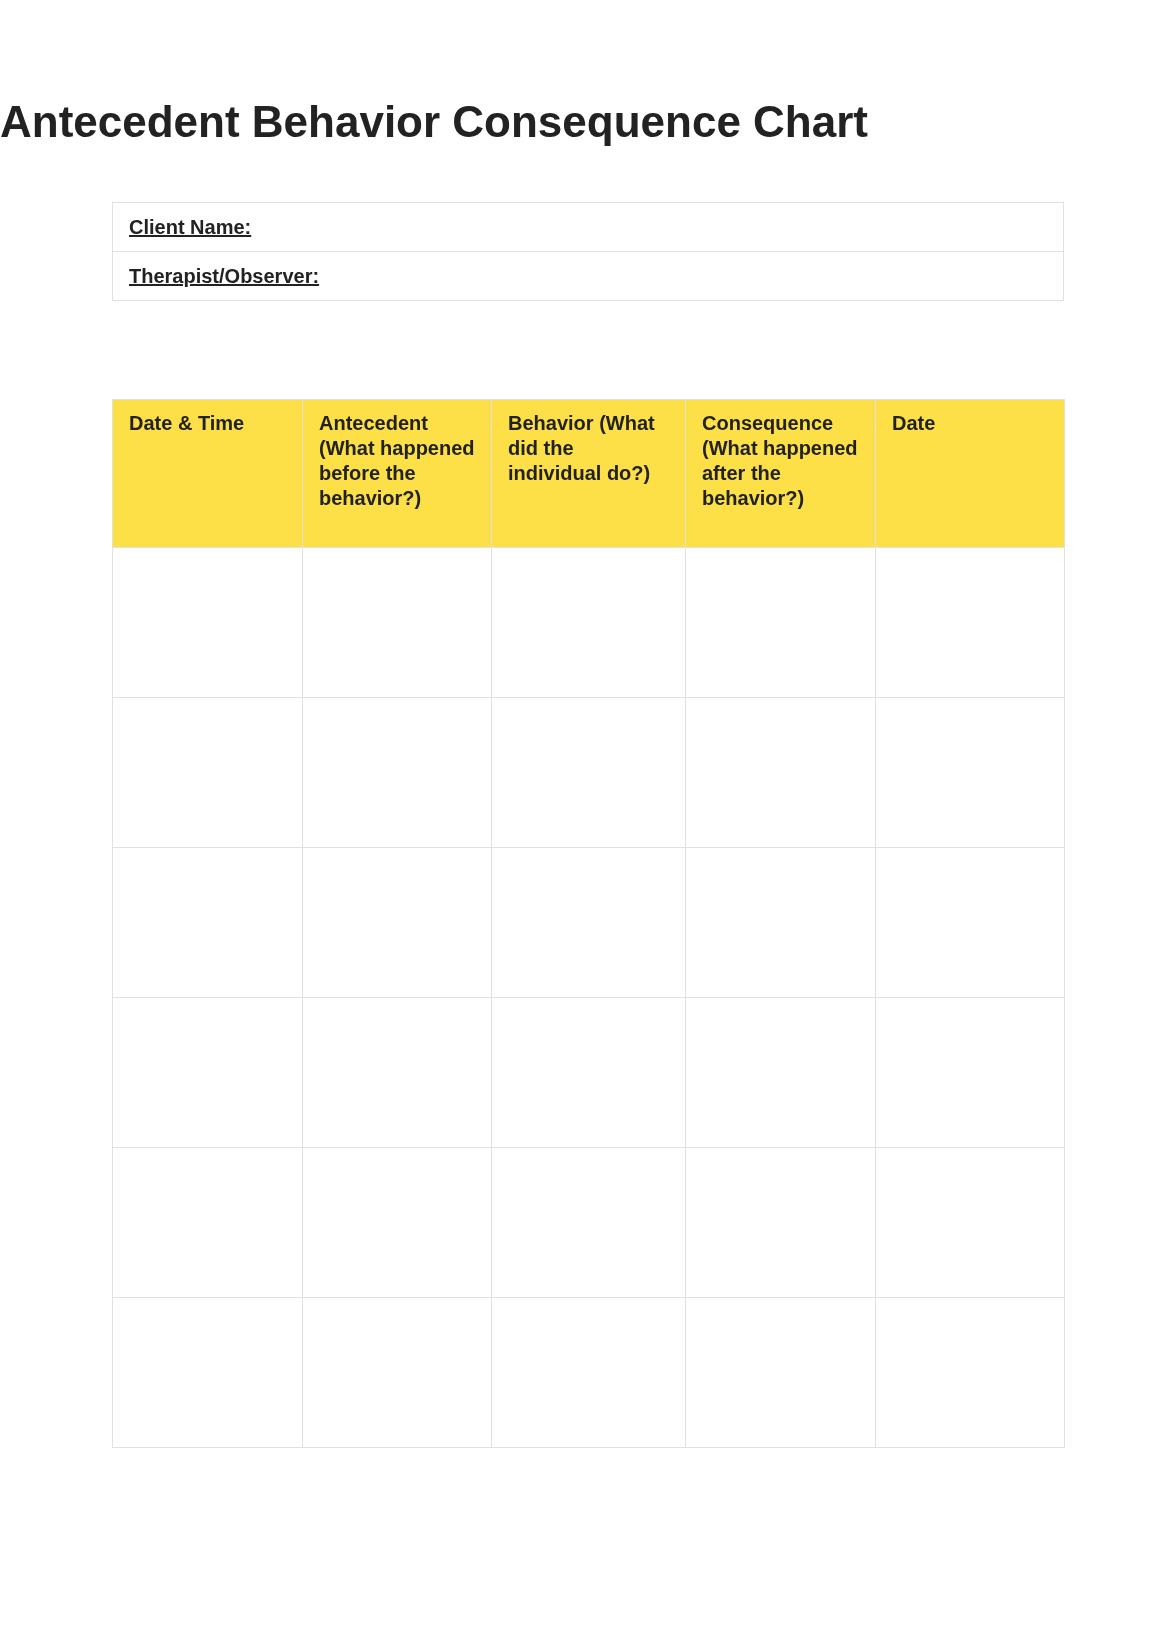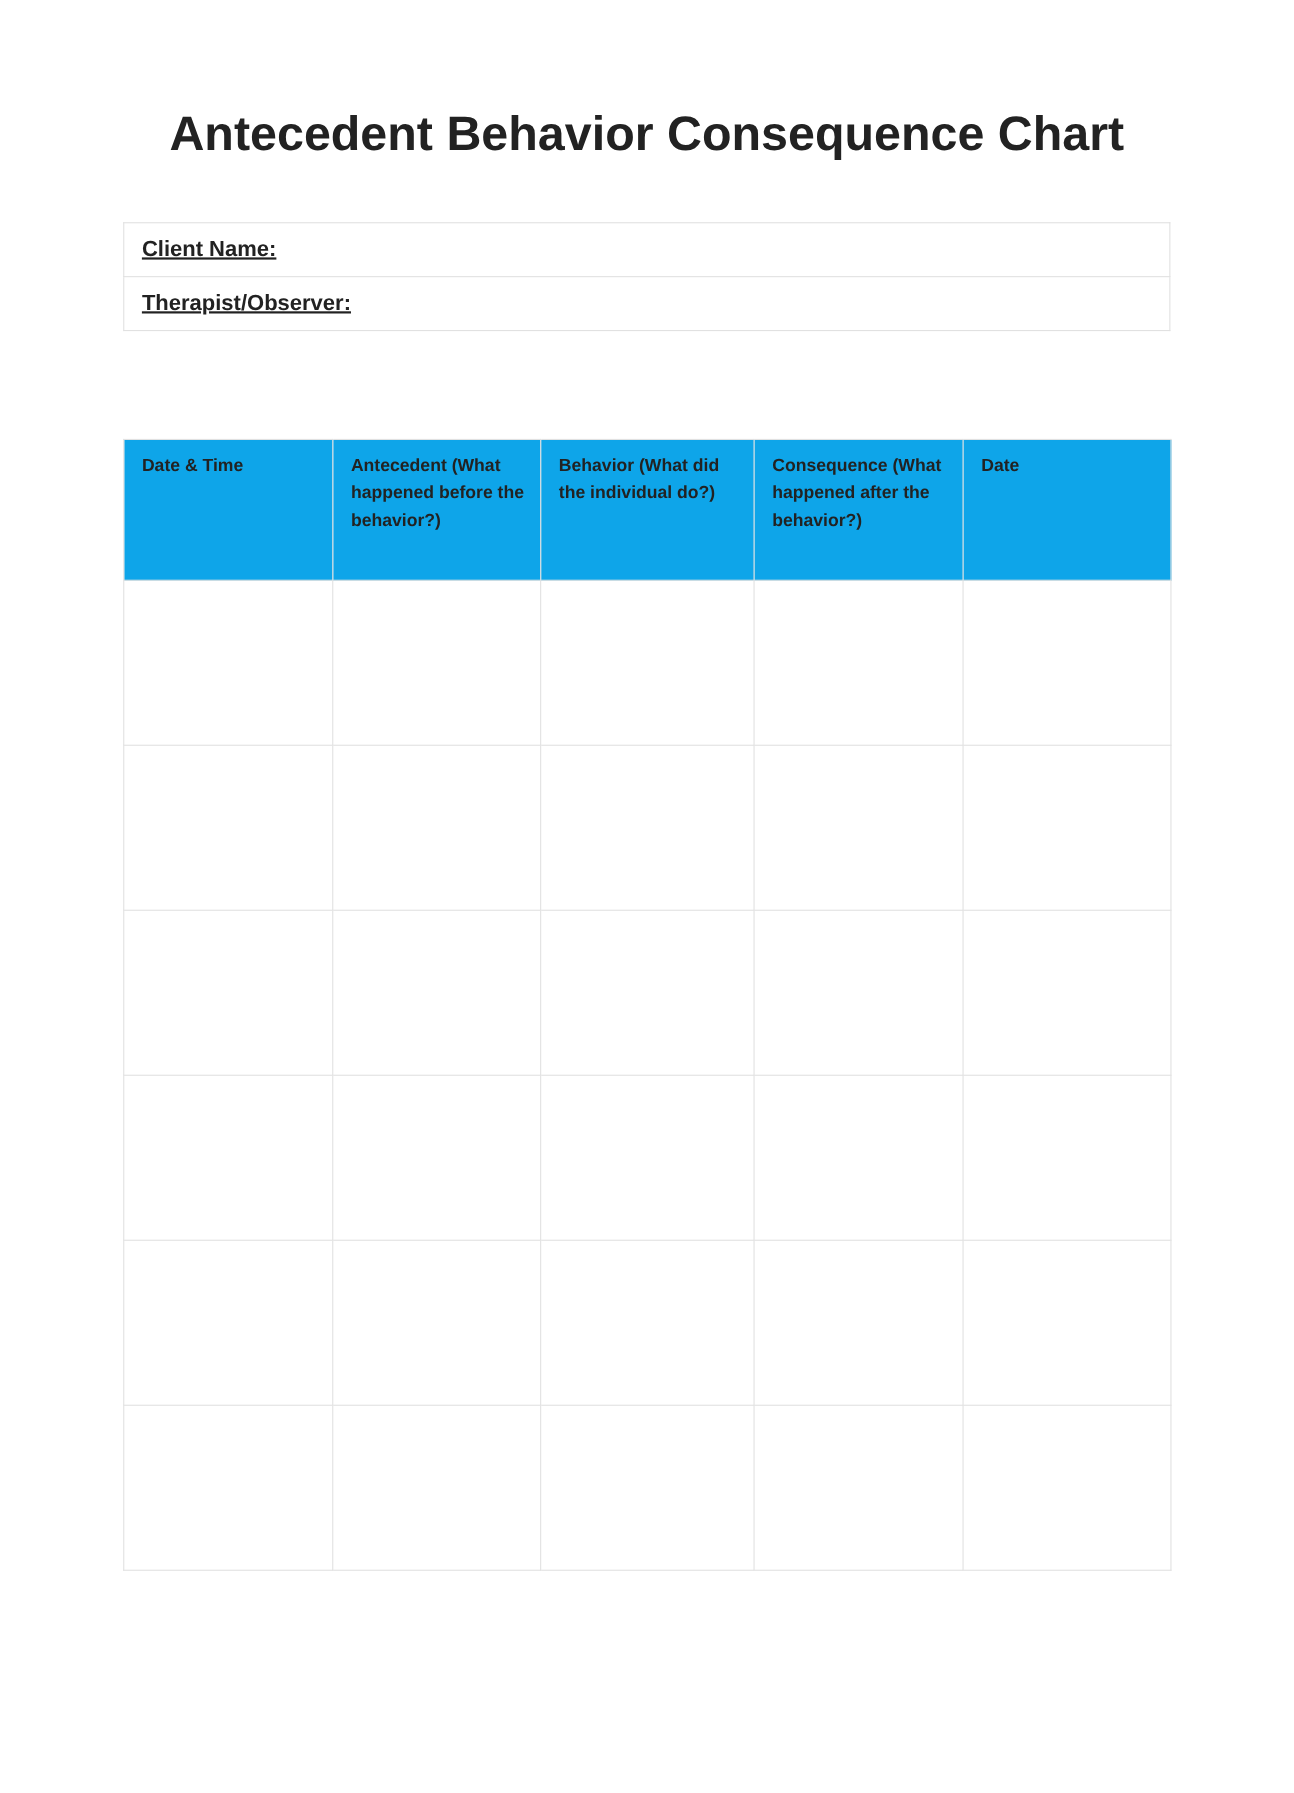--- a/index.html
+++ b/index.html
@@ -13,21 +13,20 @@
       position: relative;
       font-family: "Liberation Sans", "DejaVu Sans", sans-serif;
       color: #222222;
       overflow: hidden;
     }
     .title {
       position: absolute;
       left: 0;
       top: 92px;
       width: 1176px;
-      text-align: center;
       font-size: 44px;
       font-weight: bold;
       line-height: 60px;
       margin: 0;
       color: #222222;
     }
     .info-table {
       position: absolute;
       left: 112px;
       top: 202px;
@@ -48,27 +47,27 @@
     }
     .abc-table {
       position: absolute;
       left: 112px;
       top: 399px;
       width: 952px;
       border-collapse: collapse;
       table-layout: fixed;
     }
     .abc-table th {
-      background: #0ea5e9;
+      background: #fde047;
       border: 1.5px solid #e1e1e1;
-      height: 128px;
+      height: 148px;
       padding: 11px 14px 0 16px;
       text-align: left;
       vertical-align: top;
-      font-size: 16px;
+      font-size: 20px;
       line-height: 25px;
       font-weight: bold;
       color: #222222;
       box-sizing: border-box;
     }
     .abc-table td {
       border: 1.5px solid #e1e1e1;
       height: 150px;
       padding: 0;
       background: #ffffff;

